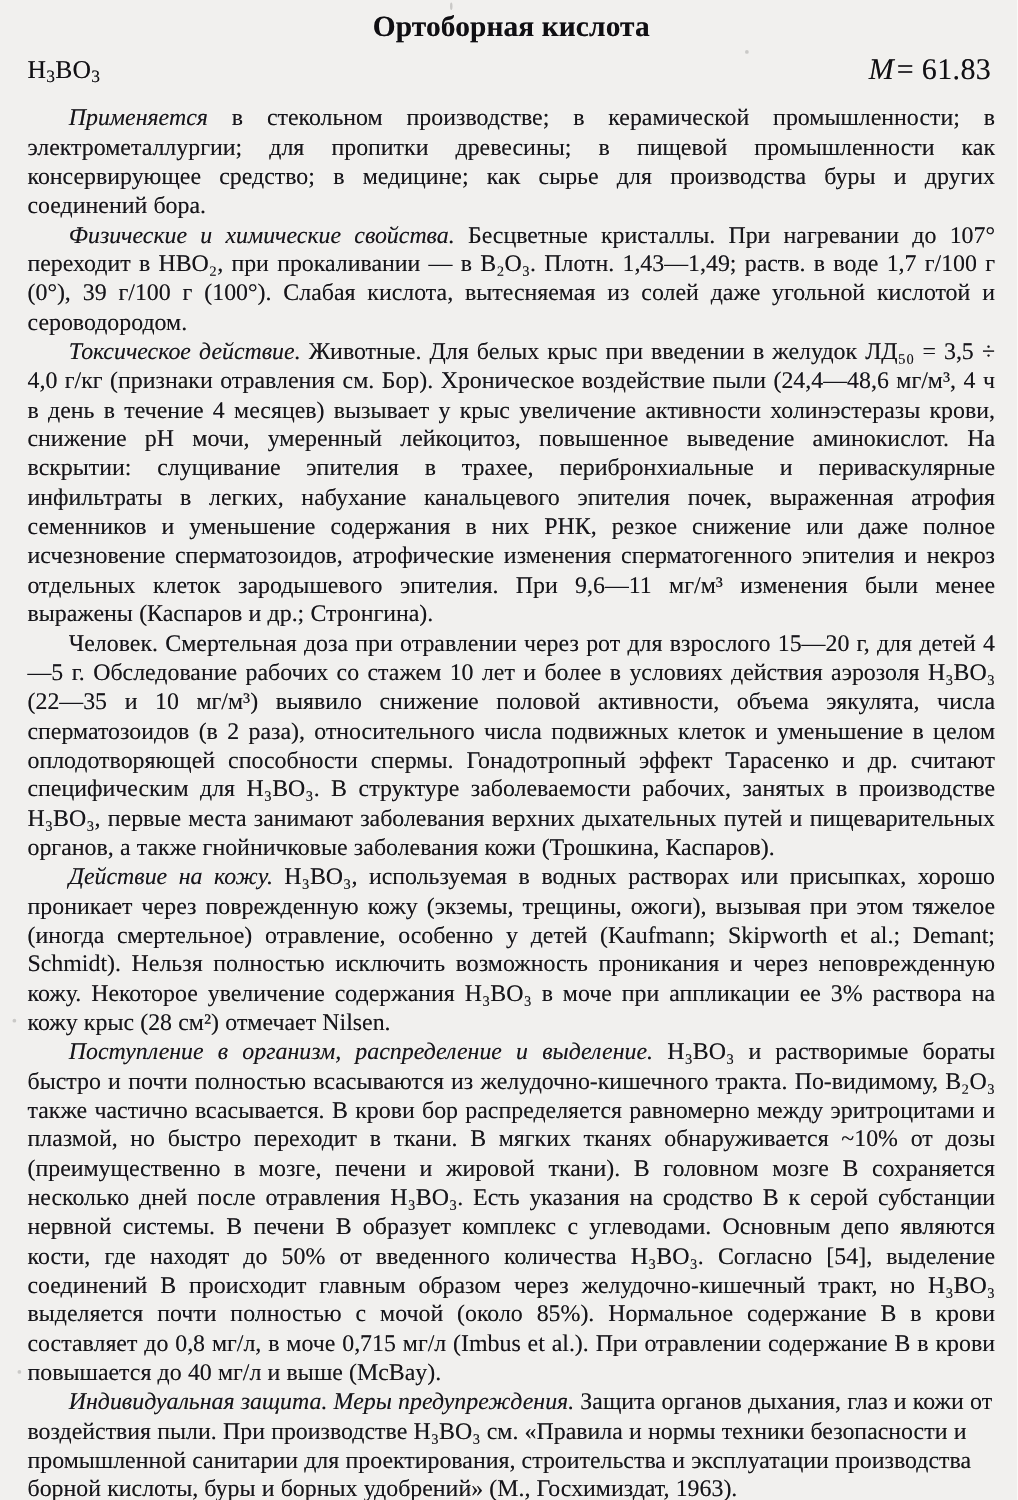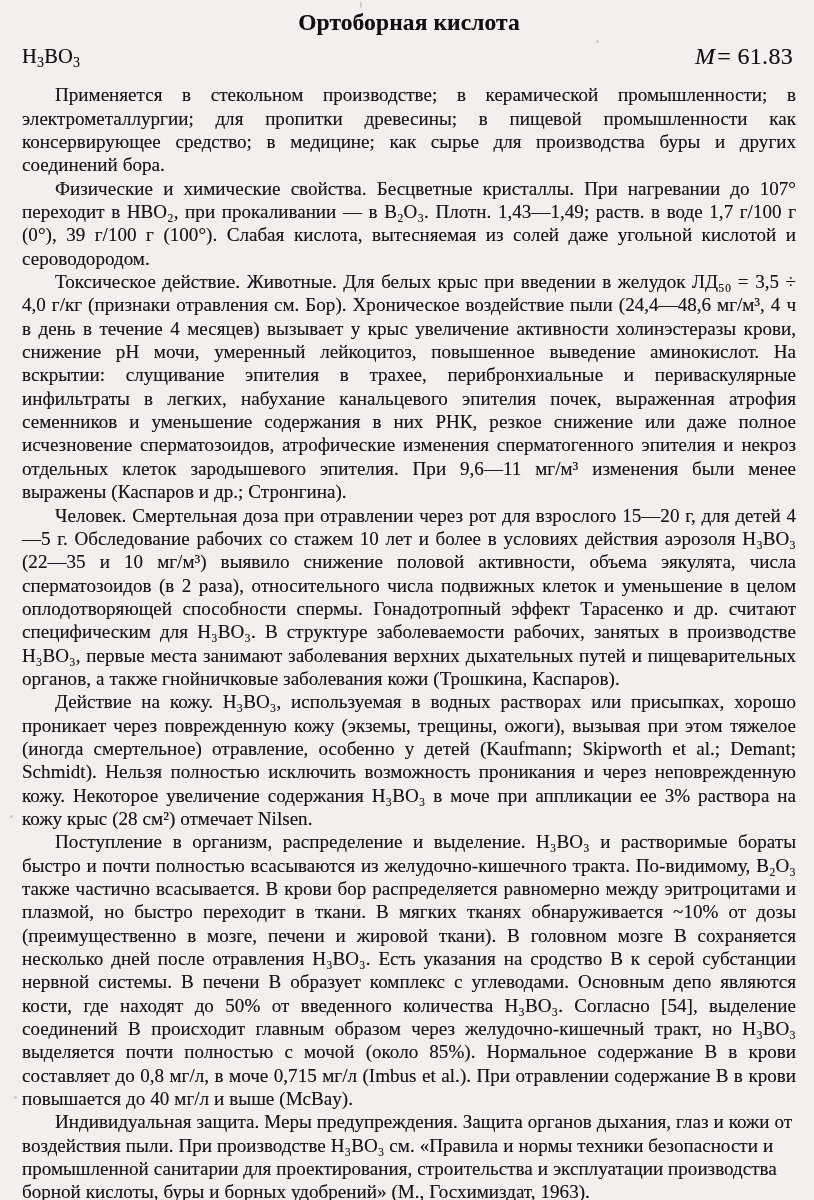--- a/index.html
+++ b/index.html
@@ -82,20 +82,21 @@
   }
   .body-text p {
     margin: 0;
     text-indent: 33px;
     text-align: justify;
   }
   .body-text p:last-child {
     text-align: left;
   }
   .run-in {
+    font-style: italic;
   }
   .run-in-bold {
     font-weight: normal;
     font-style: normal;
   }
   
   .body-text, .doc-title, .formula-row {
     text-shadow: 0 0 0.35px rgba(0,0,0,0.45);
   }
   .speck {

